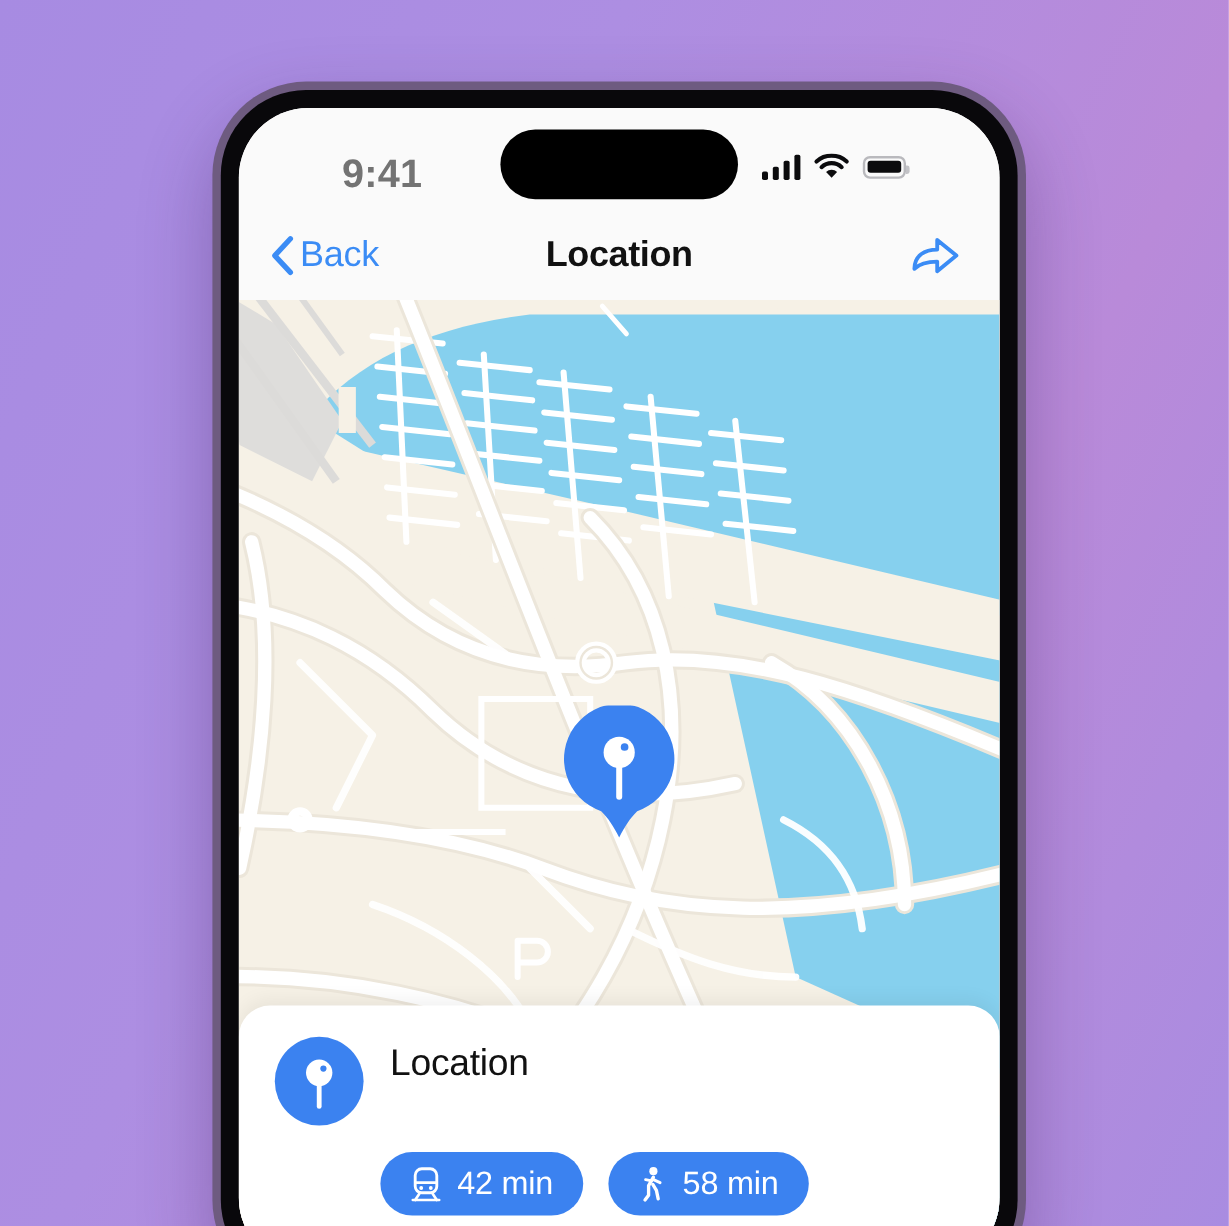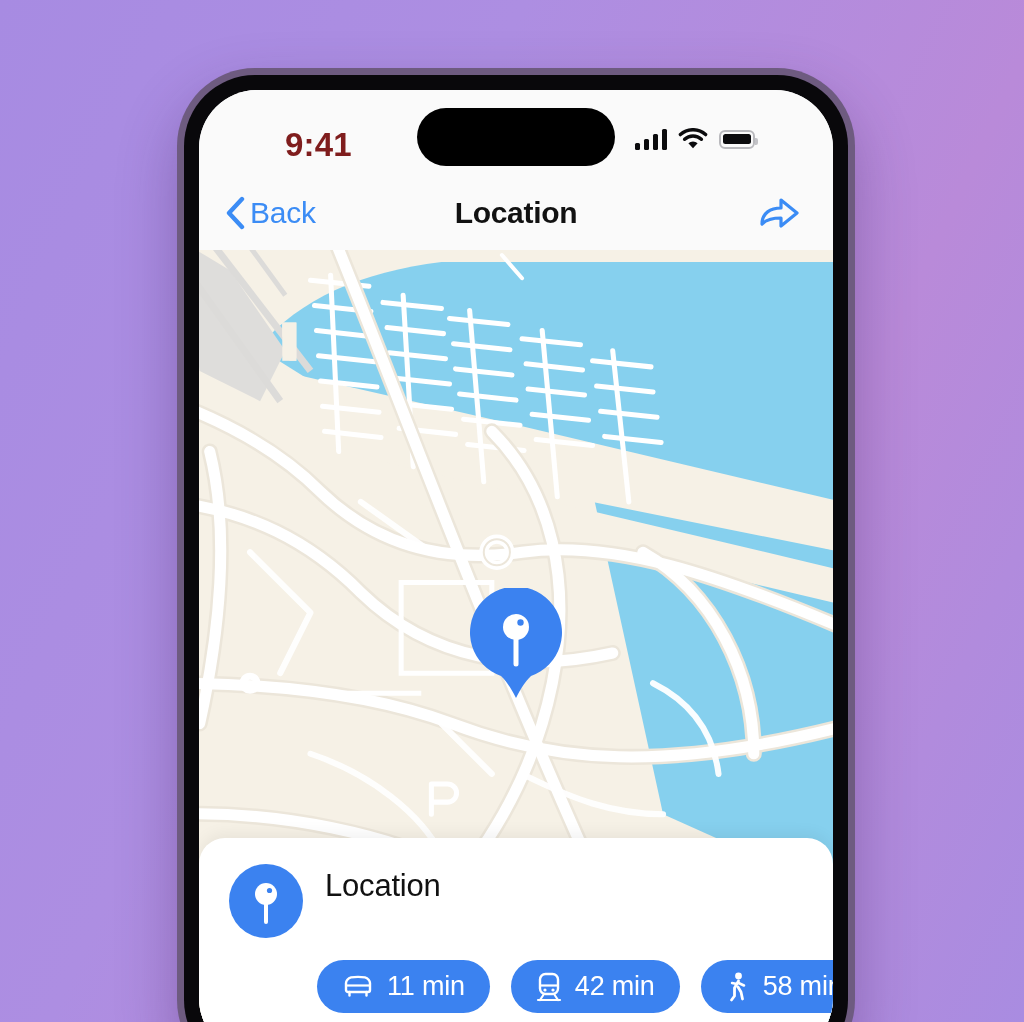--- a/index.html
+++ b/index.html
@@ -33,21 +33,21 @@
     overflow:hidden;
     position:relative;
   }
 
   
   #statusbar{
     height:86px; position:relative; background:#fafafa;
   }
   #clock{
     position:absolute; left:86px; top:36px;
-    font-size:33px; font-weight:700; color:#7f1d1d;
+    font-size:33px; font-weight:700; color:#737373;
     letter-spacing:.2px;
   }
   #dynamic-island{
     position:absolute; left:50%; transform:translateX(-50%);
     top:18px; width:198px; height:58px;
     background:#000; border-radius:30px;
   }
   #status-right{
     position:absolute; right:78px; top:38px;
     display:flex; align-items:center; gap:11px;
@@ -317,30 +317,20 @@
           <path d="M37 39 L37 58" stroke="#ffffff" stroke-width="4" stroke-linecap="round"></path>
         </svg>
       </div>
       <div id="card-text">
         <div id="card-title">Location</div>
       </div>
     </div>
 
     <div id="pills">
 
-      <div class="pill">
-        <svg width="32" height="26" viewBox="0 0 32 26">
-          <path d="M4 16 L4 9 C4 7 6 4 9 3.4 C12 2.8 20 2.8 23 3.4 C26 4 28 7 28 9 L28 16
-                   C28 17 27 18 26 18 L6 18 C5 18 4 17 4 16 Z" fill="none" stroke="#fff" stroke-width="2.4" stroke-linejoin="round"></path>
-          <path d="M4.5 11.5 L27.5 11.5" stroke="#fff" stroke-width="2.2"></path>
-          <path d="M7.5 18 L7.5 21.5" stroke="#fff" stroke-width="2.4" stroke-linecap="round"></path>
-          <path d="M24.5 18 L24.5 21.5" stroke="#fff" stroke-width="2.4" stroke-linecap="round"></path>
-        </svg>
-        <span>11 min</span>
-      </div>
 
       <div class="pill">
         <svg width="26" height="30" viewBox="0 0 26 30">
           <rect x="4" y="2" width="18" height="20" rx="5.5" fill="none" stroke="#fff" stroke-width="2.4"></rect>
           <path d="M4.5 13.5 L21.5 13.5" stroke="#fff" stroke-width="2.2"></path>
           <circle cx="9" cy="18" r="1.6" fill="#fff"></circle>
           <circle cx="17" cy="18" r="1.6" fill="#fff"></circle>
           <path d="M8 22 L4 28" stroke="#fff" stroke-width="2.2" stroke-linecap="round"></path>
           <path d="M18 22 L22 28" stroke="#fff" stroke-width="2.2" stroke-linecap="round"></path>
           <path d="M2 28 L24 28" stroke="#fff" stroke-width="2.2" stroke-linecap="round"></path>

